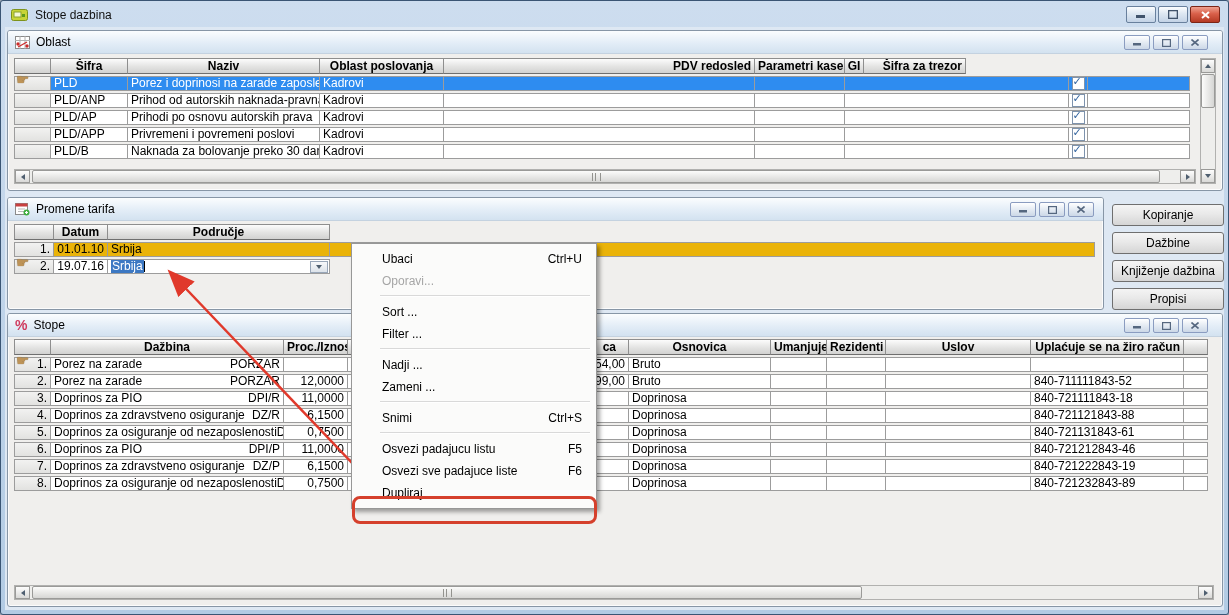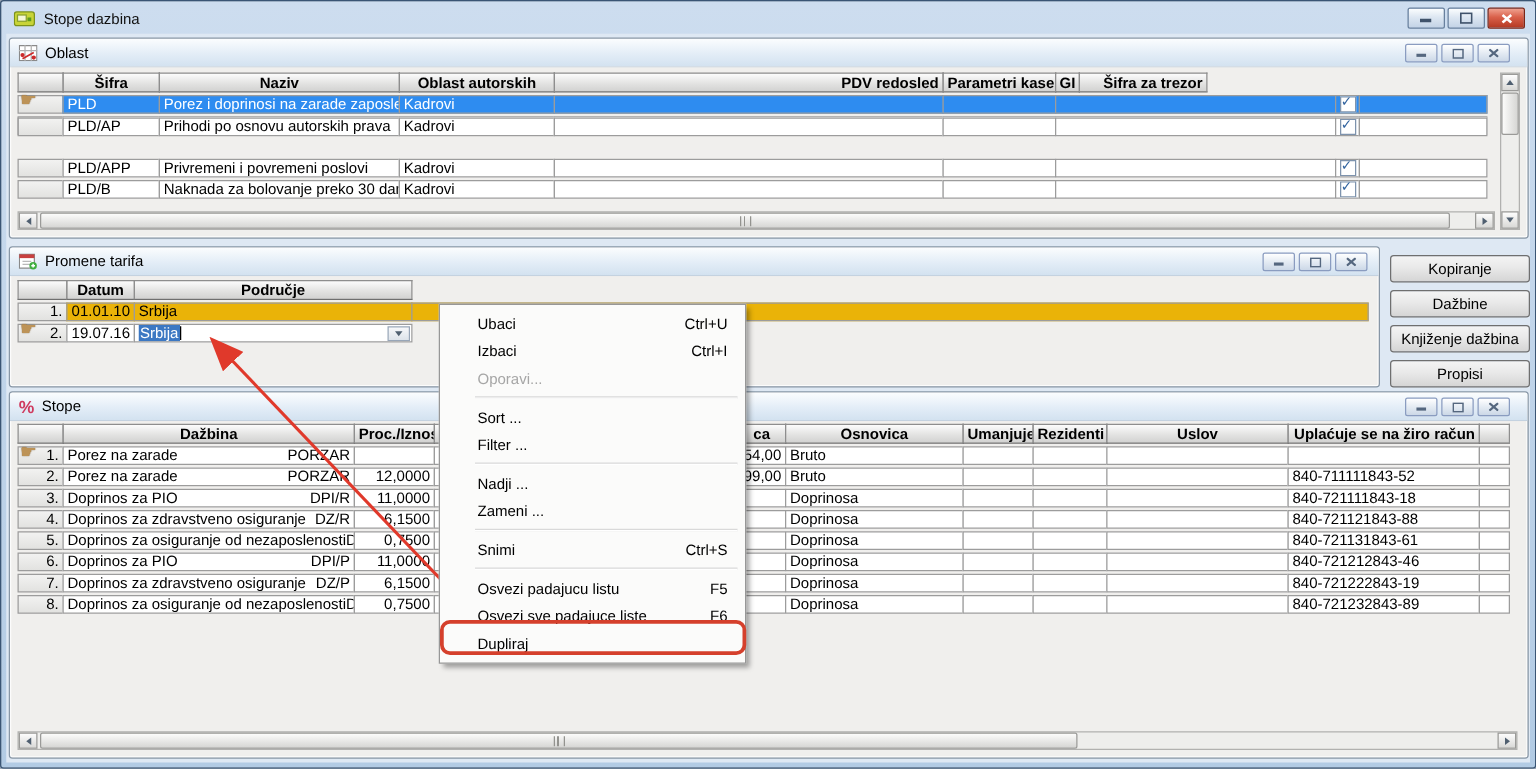--- a/index.html
+++ b/index.html
@@ -169,21 +169,21 @@
                   <path d="M0.5 0.5 L7.5 6.5 M7.5 0.5 L0.5 6.5" stroke="#55677f" stroke-width="1.6"></path>
                 </svg>
               </span>
             </div>
         </div>
 
         <div class="row" style="left:6px;top:27px;">
           <div class="hc ta0"></div>
           <div class="hc ta1">Šifra</div>
           <div class="hc ta2">Naziv</div>
-          <div class="hc ta3">Oblast autorskih</div>
+          <div class="hc ta3">Oblast poslovanja</div>
           <div class="hc ta4 r">PDV redosled</div>
           <div class="hc ta5">Parametri kase</div>
           <div class="hc ta7">GI</div>
           <div class="hc ta8 r">Šifra za trezor</div>
         </div>
 
         <div class="row sel" style="left:6px;top:45px;">
           <div class="c ind ta0"></div>
           <div class="c ta1">PLD</div>
           <div class="c ta2">Porez i doprinosi na zarade zaposlenih</div>
@@ -206,21 +206,21 @@
           <div class="c ta4"></div>
           <div class="c ta5"></div>
           <div class="c ta6"></div>
           <div class="c ta7">
               <span class="cbwrap">
                 <span class="cb checked"></span>
               </span>
             </div>
           <div class="c ta8"></div>
         </div>
-        <div class="row" style="left:6px;top:63px;">
+        <div class="row" style="left:6px;top:79px;">
           <div class="c ind ta0"></div>
           <div class="c ta1">PLD/AP</div>
           <div class="c ta2">Prihodi po osnovu autorskih prava</div>
           <div class="c ta3">Kadrovi</div>
           <div class="c ta4"></div>
           <div class="c ta5"></div>
           <div class="c ta6"></div>
           <div class="c ta7">
               <span class="cbwrap">
                 <span class="cb checked"></span>
@@ -544,24 +544,20 @@
         </marker>
       </defs>
       <line x1="393" y1="506" x2="170" y2="272" stroke="#e0392b" stroke-width="2.5" marker-end="url(#ah)"></line>
     </svg>
 
     <div class="menu">
       <div class="mi">
           <span>Ubaci</span>
           <span class="sc">Ctrl+U</span>
         </div>
-      <div class="mi">
-          <span>Izbaci</span>
-          <span class="sc">Ctrl+I</span>
-        </div>
       <div class="mi dis">
           <span>Oporavi...</span>
         </div>
       <div class="msep"></div>
       <div class="mi">
           <span>Sort ...</span>
         </div>
       <div class="mi">
           <span>Filter ...</span>
         </div>

